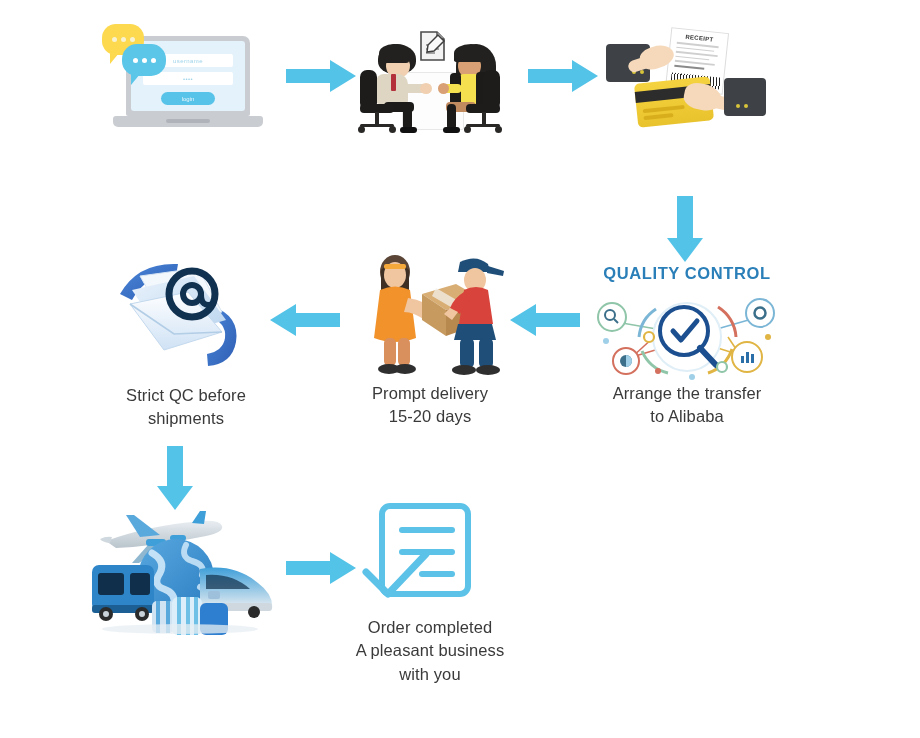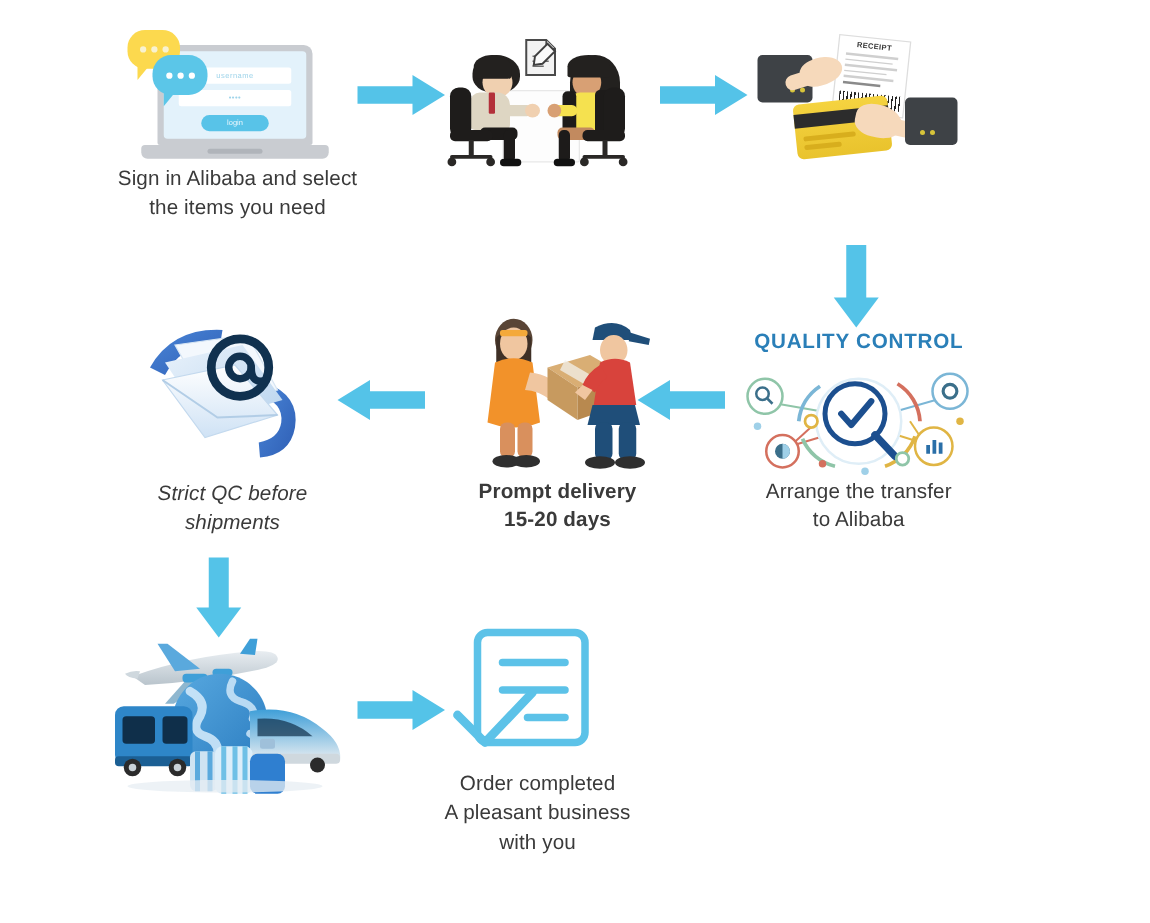--- a/index.html
+++ b/index.html
@@ -167,22 +167,20 @@
         </div>
         <div class="bubble bub-b">
           <span class="dots">
               <i class="dot"></i>
               <i class="dot"></i>
               <i class="dot"></i>
             </span>
         </div>
       </div>
     </div>
-    <div class="caption">Sign in Alibaba and select
-the items you need</div>
   </div>
 
   <div class="node" style="left:310px; top:14px; width:240px;">
     <div class="art" style="height:118px;">
       <div class="neg" style="left:44px;">
 
         <div class="doc-icon">
           <svg width="34" height="34" viewBox="0 0 34 34">
             <path d="M5 3 h16 l7 7 v21 h-23 Z" fill="#f3f3f3" stroke="#4a4a4a" stroke-width="1.6"></path>
             <path d="M21 3 v7 h7" fill="#d9d9d9" stroke="#4a4a4a" stroke-width="1.4"></path>
@@ -334,21 +332,21 @@
         <circle cx="26" cy="56" r="3" fill="#9fd0e8"></circle>
         <circle cx="188" cy="52" r="3" fill="#e0b544"></circle>
         <circle cx="78" cy="86" r="3" fill="#d4705e"></circle>
         <circle cx="112" cy="92" r="3" fill="#9fd0e8"></circle>
       </svg>
     </div>
     <div class="caption">Arrange the transfer
 to Alibaba</div>
   </div>
 
-  <div class="node" style="left:356px; top:250px; width:180px;font-weight:bold;">
+  <div class="node" style="left:340px; top:250px; width:180px;">
     <div class="art" style="height:132px;">
       <svg width="180" height="132" viewBox="0 0 180 132" aria-hidden="true">
 
         <ellipse cx="55" cy="22" rx="15" ry="17" fill="#5a4536"></ellipse>
         <path d="M41 20 q14 -14 28 0 l0 32 q-14 10 -28 0 Z" fill="#3f3026"></path>
         <ellipse cx="55" cy="25" rx="11" ry="13" fill="#f0c6a0"></ellipse>
         <rect x="44" y="14" width="22" height="5" rx="2" fill="#f4a93a"></rect>
         <path d="M40 40 q15 -7 30 0 l6 48 q-21 8 -42 0 Z" fill="#f2922a"></path>
         <path d="M68 48 q18 2 26 14 l-8 9 q-12 -9 -22 -9 Z" fill="#f0c6a0"></path>
         <rect x="44" y="88" width="12" height="28" rx="5" fill="#d9905d"></rect>
@@ -371,21 +369,21 @@
         <rect x="120" y="88" width="14" height="30" rx="5" fill="#1f4e79"></rect>
         <rect x="139" y="88" width="14" height="30" rx="5" fill="#1f4e79"></rect>
         <ellipse cx="124" cy="120" rx="12" ry="5" fill="#2f2f2f"></ellipse>
         <ellipse cx="148" cy="120" rx="12" ry="5" fill="#2f2f2f"></ellipse>
       </svg>
     </div>
     <div class="caption">Prompt delivery
 15-20 days</div>
   </div>
 
-  <div class="node" style="left:96px; top:252px; width:180px;font-style:italic;">
+  <div class="node" style="left:96px; top:252px; width:180px;">
     <div class="art" style="height:132px;">
       <svg width="180" height="132" viewBox="0 0 180 132" aria-hidden="true">
         <defs>
           <linearGradient id="envBody" x1="0" y1="0" x2="0" y2="1">
             <stop offset="0%" stop-color="#ffffff"></stop>
             <stop offset="100%" stop-color="#cfe2f5"></stop>
           </linearGradient>
           <linearGradient id="envFlap" x1="0" y1="0" x2="1" y2="1">
             <stop offset="0%" stop-color="#e9f2fb"></stop>
             <stop offset="100%" stop-color="#b9d4ee"></stop>

